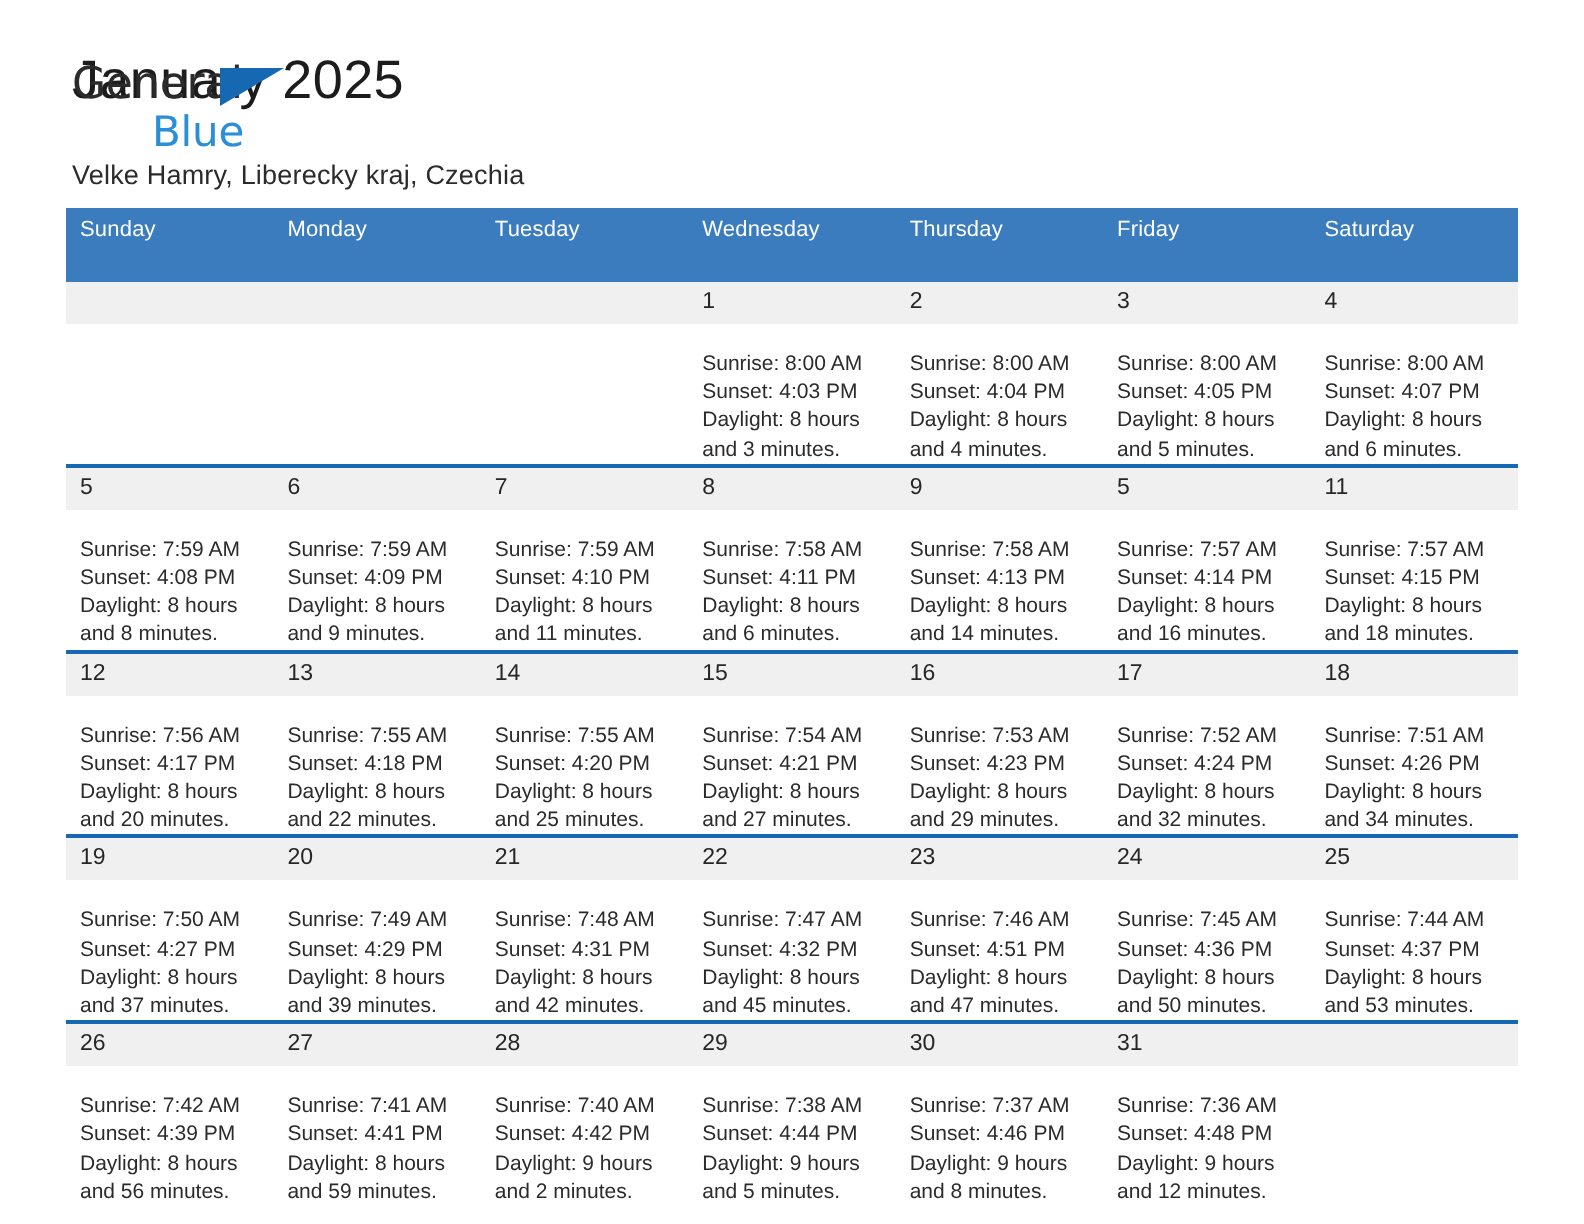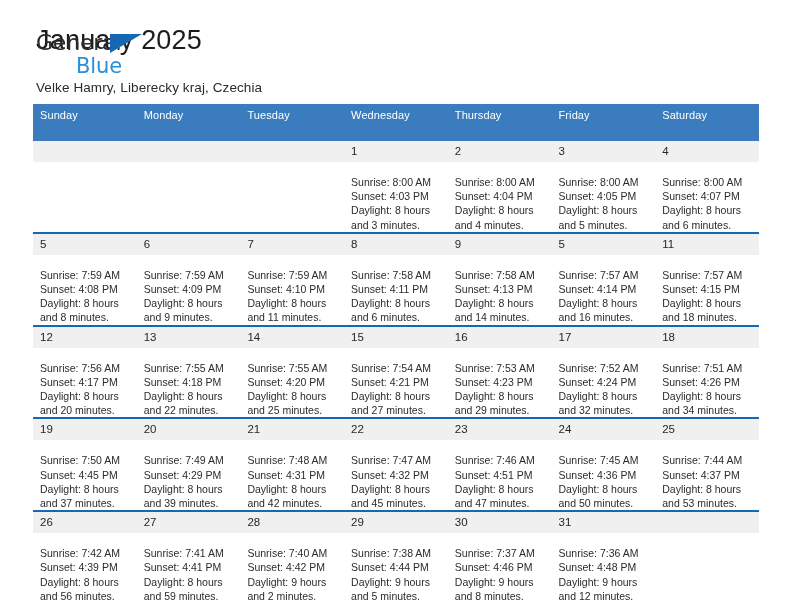--- a/index.html
+++ b/index.html
@@ -329,21 +329,21 @@
             <div>Daylight: 8 hours</div>
             <div>and 34 minutes.</div>
           </div>
         </td>
       </tr>
       <tr class="week-row">
         <td>
           <div class="daynum">19</div>
           <div class="cellbody">
             <div>Sunrise: 7:50 AM</div>
-            <div>Sunset: 4:45 PM</div>
+            <div>Sunset: 4:27 PM</div>
             <div>Daylight: 8 hours</div>
             <div>and 37 minutes.</div>
           </div>
         </td>
         <td>
           <div class="daynum">20</div>
           <div class="cellbody">
             <div>Sunrise: 7:49 AM</div>
             <div>Sunset: 4:29 PM</div>
             <div>Daylight: 8 hours</div>

